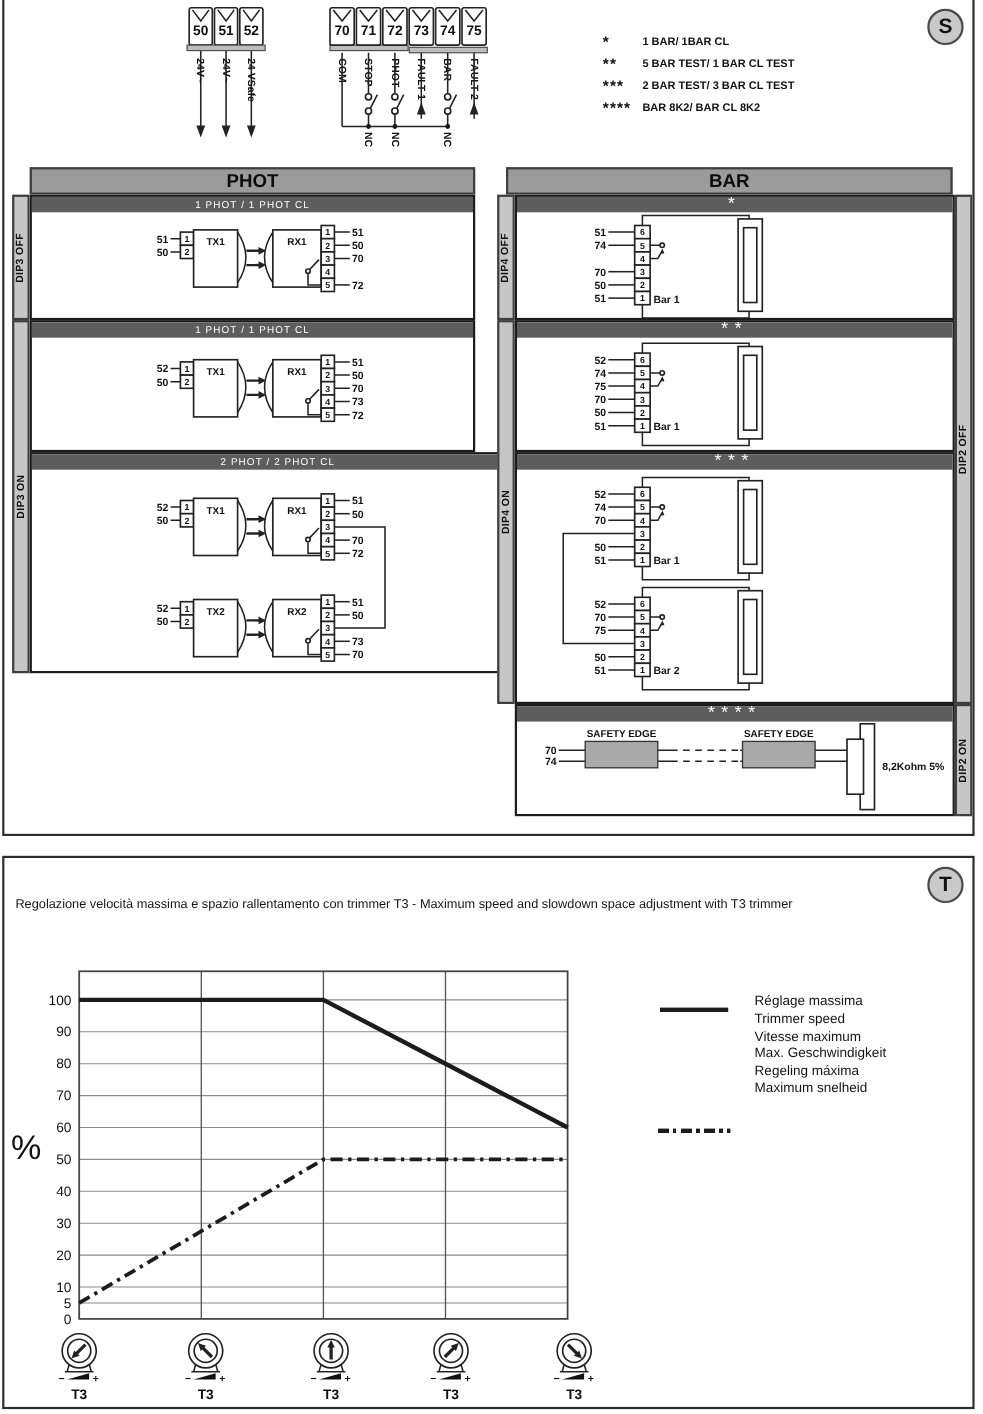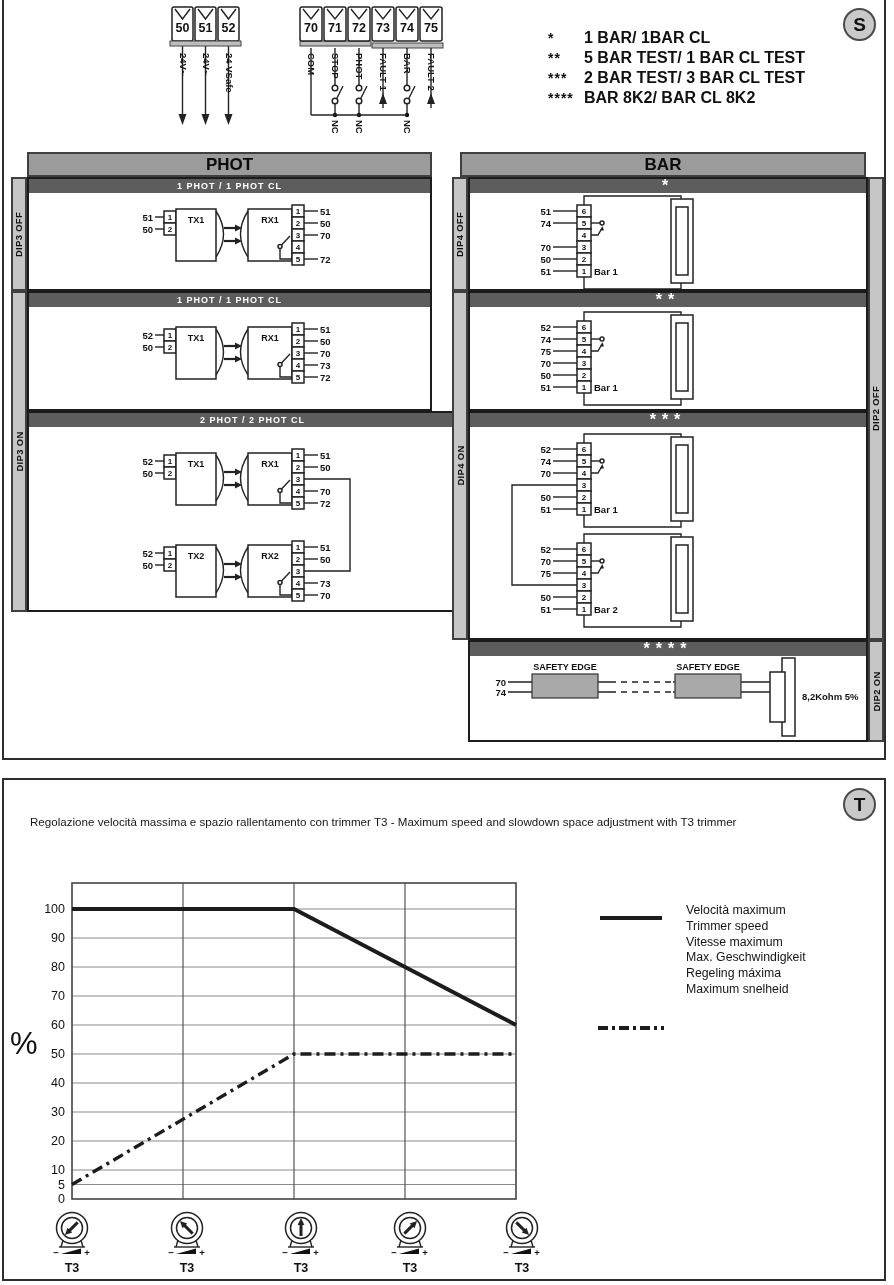--- a/index.html
+++ b/index.html
@@ -4,28 +4,28 @@
 <style>
 *{margin:0;padding:0;box-sizing:border-box}
 html,body{background:#fff}
 #page{position:relative;width:894px;height:1285px;background:#fff;font-family:"Liberation Sans",sans-serif;color:#111;overflow:hidden}
 .secbox{position:absolute;border:2.5px solid #2e2e2e;background:#fff}
 .badge{position:absolute;width:33px;height:33px;border-radius:50%;background:#c9c9c9;border:2.5px solid #4a4a4a;display:flex;align-items:center;justify-content:center;font-size:19px;font-weight:bold;color:#111}
 .ptitle{position:absolute;background:#9b9b9b;border:2px solid #3f3f3f;display:flex;align-items:center;justify-content:center;font-size:17px;font-weight:bold;color:#0c0c0c}
 .strip{position:absolute;background:#c6c6c6;border:2px solid #3f3f3f;display:flex;align-items:center;justify-content:center;overflow:hidden}
 .strip span{transform:rotate(-90deg);white-space:nowrap;font-size:9.5px;font-weight:bold;color:#111;letter-spacing:.3px}
 .sub{position:absolute;border:2px solid #1c1c1c;background:#fff}
-.subhead{height:14px;background:#5d5d5d;color:#fff;font-size:9px;font-weight:bold;display:flex;align-items:center;justify-content:center;letter-spacing:1px}
+.subhead{height:14px;background:#5d5d5d;color:#fff;font-size:9px;font-weight:normal;display:flex;align-items:center;justify-content:center;letter-spacing:1px}
 .subhead.stars{font-size:16px;letter-spacing:6px;line-height:24px}
 .sub svg{display:block}
 .legS{position:absolute;left:548px;top:28px}
 .legS .row{display:flex;height:20px;align-items:center}
 .legS .st{width:36px;font-weight:bold;font-size:14px;letter-spacing:1px}
-.legS .lb{font-size:16px;font-weight:600}
-.tlines{position:absolute;left:30px;top:814px;font-size:11.6px;line-height:16.5px;white-space:nowrap;color:#151515}
+.legS .lb{font-size:10px;font-weight:600}
+.tlines{position:absolute;left:14px;top:814px;font-size:11.6px;line-height:16.5px;white-space:nowrap;color:#151515}
 .pct{position:absolute;left:10px;top:1026px;font-size:31px;color:#111}
 .legT-sample-solid{position:absolute;width:62px;height:4px;background:#1c1c1c}
 .legT-sample-dash{position:absolute;width:66px;height:4px;background:repeating-linear-gradient(90deg,#1c1c1c 0 10px,transparent 10px 14px,#1c1c1c 14px 17px,transparent 17px 21px)}
 .legT-lines{position:absolute;font-size:12.3px;line-height:15.8px;color:#151515}
 svg text{font-family:"Liberation Sans",sans-serif;fill:#111}
 .wl{font-size:9.5px;font-weight:bold}
 .pn{font-size:8px;font-weight:bold;text-anchor:middle}
 .tn{font-size:12.5px;font-weight:bold;text-anchor:middle}
 .comp{font-size:9px;font-weight:bold;text-anchor:middle}
 .bx{fill:#fff;stroke:#222;stroke-width:1.5}
@@ -561,21 +561,21 @@
         <text x="45" y="93.2" class="tick">80</text>
         <text x="45" y="64.2" class="tick">90</text>
         <text x="45" y="35.2" class="tick">100</text>
         <polyline points="52,31 274,31 385,89 496,147" fill="none" stroke="#1c1c1c" stroke-width="4"></polyline>
         <polyline points="52,306.5 274,176 496,176" fill="none" stroke="#1c1c1c" stroke-width="3.4" stroke-dasharray="11 5 3 5"></polyline>
       </g>
     </svg>
 
   <div class="legT-sample-solid" style="left:600px;top:916px"></div>
   <div class="legT-lines" style="left:686px;top:903px">
-    <div>Velocità maximum</div>
+    <div>Réglage massima</div>
     <div>Trimmer speed</div>
     <div>Vitesse maximum</div>
     <div>Max. Geschwindigkeit</div>
     <div>Regeling máxima</div>
     <div>Maximum snelheid</div>
   </div>
   <div class="legT-sample-dash" style="left:598px;top:1026px"></div>
 
   <svg id="trimmers" style="position:absolute;left:28px;top:1206px" width="530" height="76" viewBox="0 0 530 76">
       <g>

